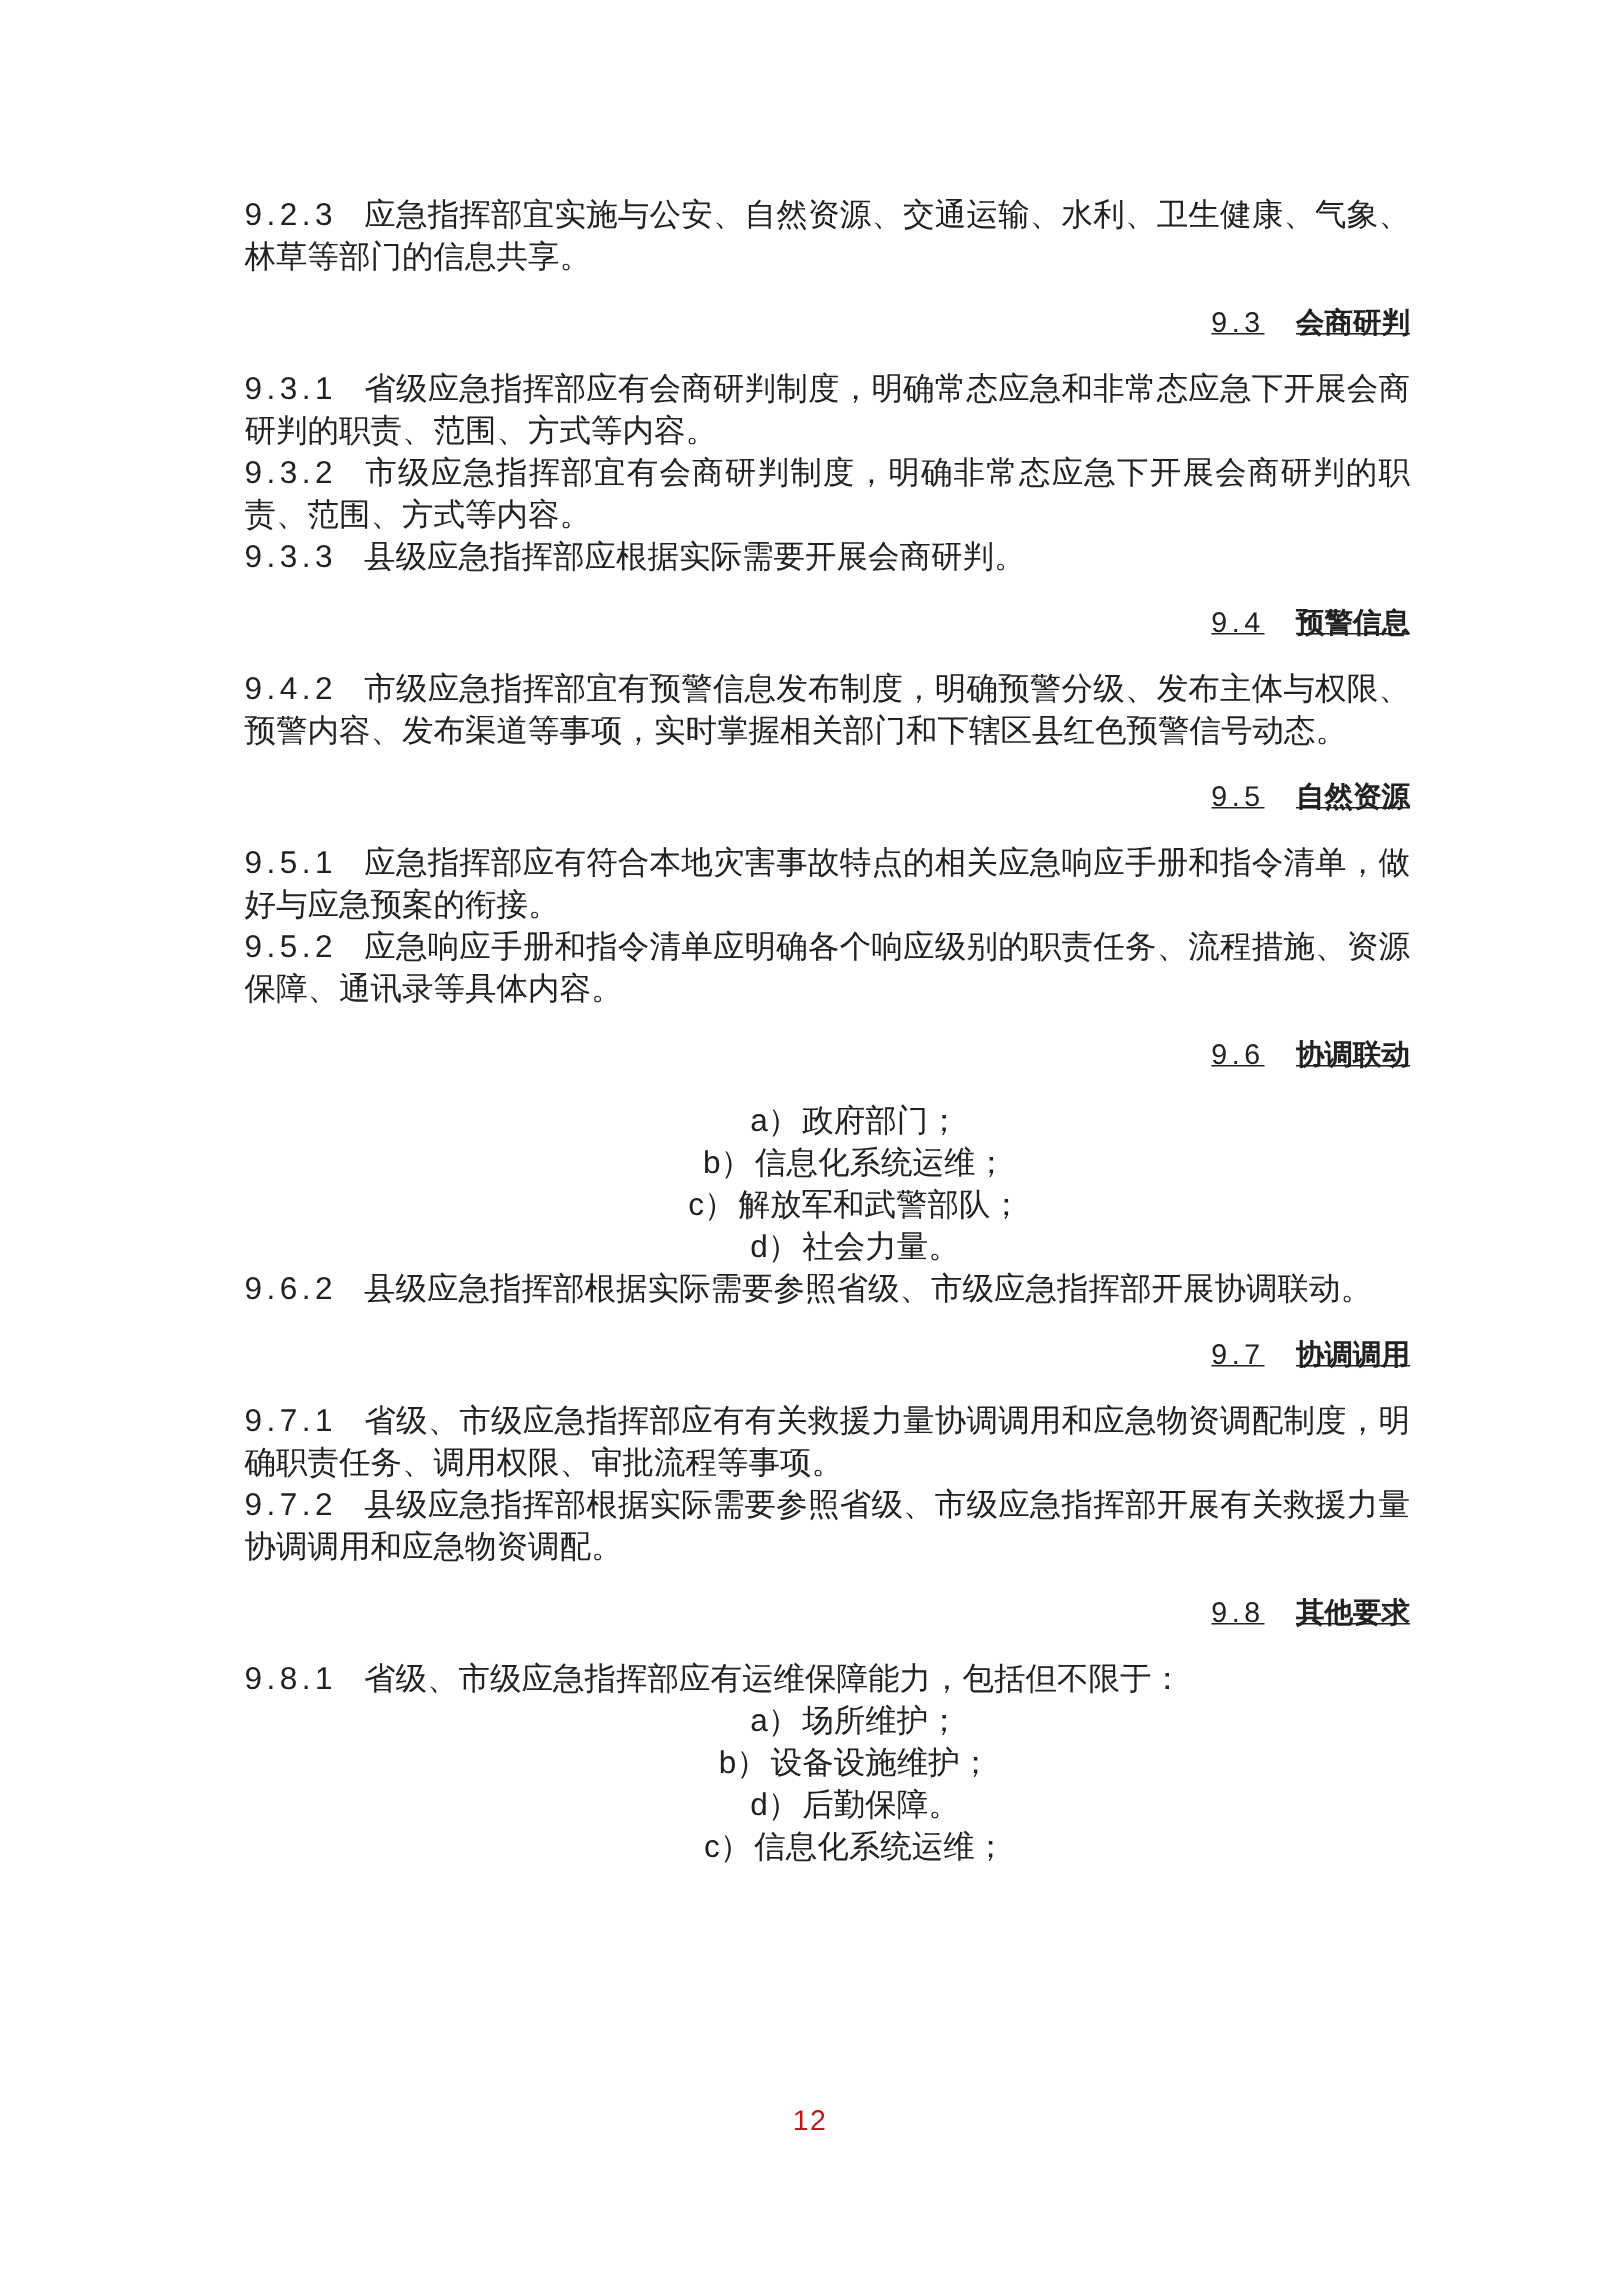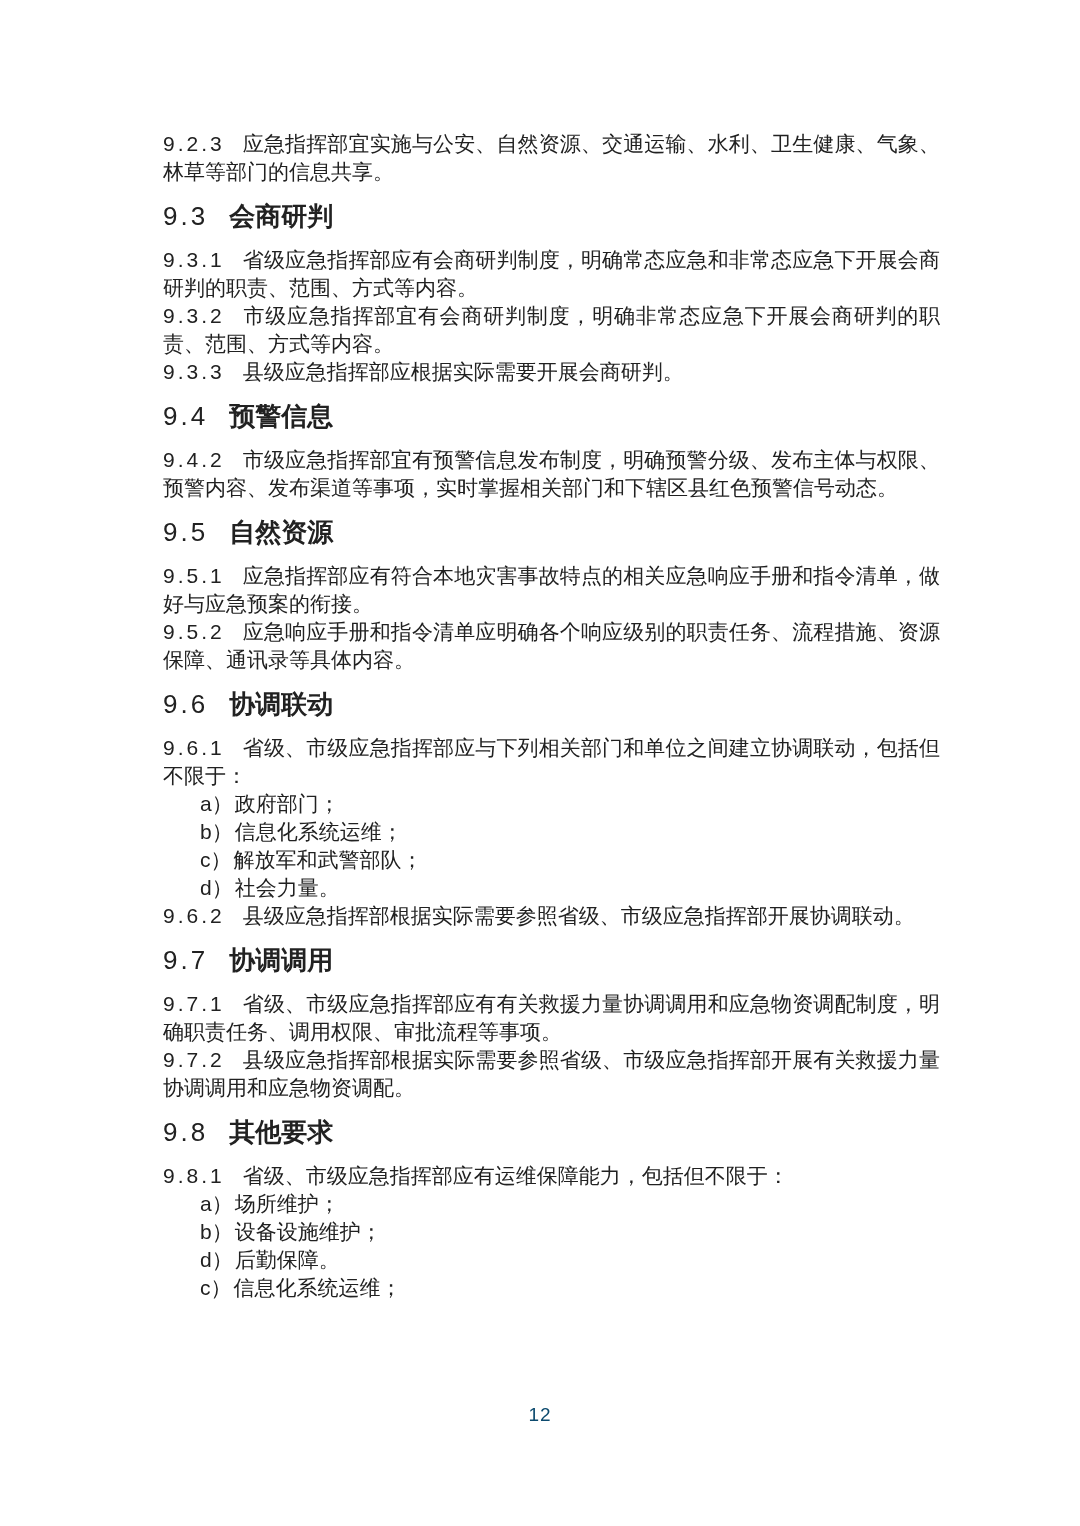--- a/index.html
+++ b/index.html
@@ -28,47 +28,48 @@
   .para {
     margin: 0;
   }
   .num {
     letter-spacing: 3px;
     margin-right: 18px;
     white-space: nowrap;
   }
   .heading {
     margin: 16px 0;
-    font-size: 26px;
+    font-size: 19px;
     font-weight: 700;
     line-height: 28px;
-    text-align: left;
+    text-align: right;
+    text-decoration: underline;
   }
   .heading .num {
     font-weight: 400;
     margin-right: 21px;
   }
   .list-item {
     margin: 0;
     padding-left: 37px;
-    text-align: left;
+    text-align: center;
   }
   .list-item .marker {
     margin-right: 2px;
   }
   .footer {
     position: absolute;
     left: 0;
     top: 1404px;
     width: 100%;
     text-align: center;
   }
   .pagenum {
     font-size: 19px;
-    color: #0c4a6e;
+    color: #b91c1c;
     letter-spacing: 1px;
   }
 </style>
 </head>
 <body>
 
 <div class="page">
   <main class="doc-body">
 
     <p class="para"><span class="num">9.2.3</span><span>应急指挥部宜实施与公安、自然资源、交通运输、水利、卫生健康、气象、林草等部门的信息共享。</span></p>
@@ -88,21 +89,20 @@
     <p class="para"><span class="num">9.4.2</span><span>市级应急指挥部宜有预警信息发布制度，明确预警分级、发布主体与权限、预警内容、发布渠道等事项，实时掌握相关部门和下辖区县红色预警信号动态。</span></p>
 
     <h2 class="heading"><span class="num">9.5</span><span class="htitle">自然资源</span></h2>
 
     <p class="para"><span class="num">9.5.1</span><span>应急指挥部应有符合本地灾害事故特点的相关应急响应手册和指令清单，做好与应急预案的衔接。</span></p>
 
     <p class="para"><span class="num">9.5.2</span><span>应急响应手册和指令清单应明确各个响应级别的职责任务、流程措施、资源保障、通讯录等具体内容。</span></p>
 
     <h2 class="heading"><span class="num">9.6</span><span class="htitle">协调联动</span></h2>
 
-    <p class="para"><span class="num">9.6.1</span><span>省级、市级应急指挥部应与下列相关部门和单位之间建立协调联动，包括但不限于：</span></p>
 
     <div class="list-item"><span class="marker">a）</span><span>政府部门；</span></div>
     <div class="list-item"><span class="marker">b）</span><span>信息化系统运维；</span></div>
     <div class="list-item"><span class="marker">c）</span><span>解放军和武警部队；</span></div>
     <div class="list-item"><span class="marker">d）</span><span>社会力量。</span></div>
 
     <p class="para"><span class="num">9.6.2</span><span>县级应急指挥部根据实际需要参照省级、市级应急指挥部开展协调联动。</span></p>
 
     <h2 class="heading"><span class="num">9.7</span><span class="htitle">协调调用</span></h2>
 

